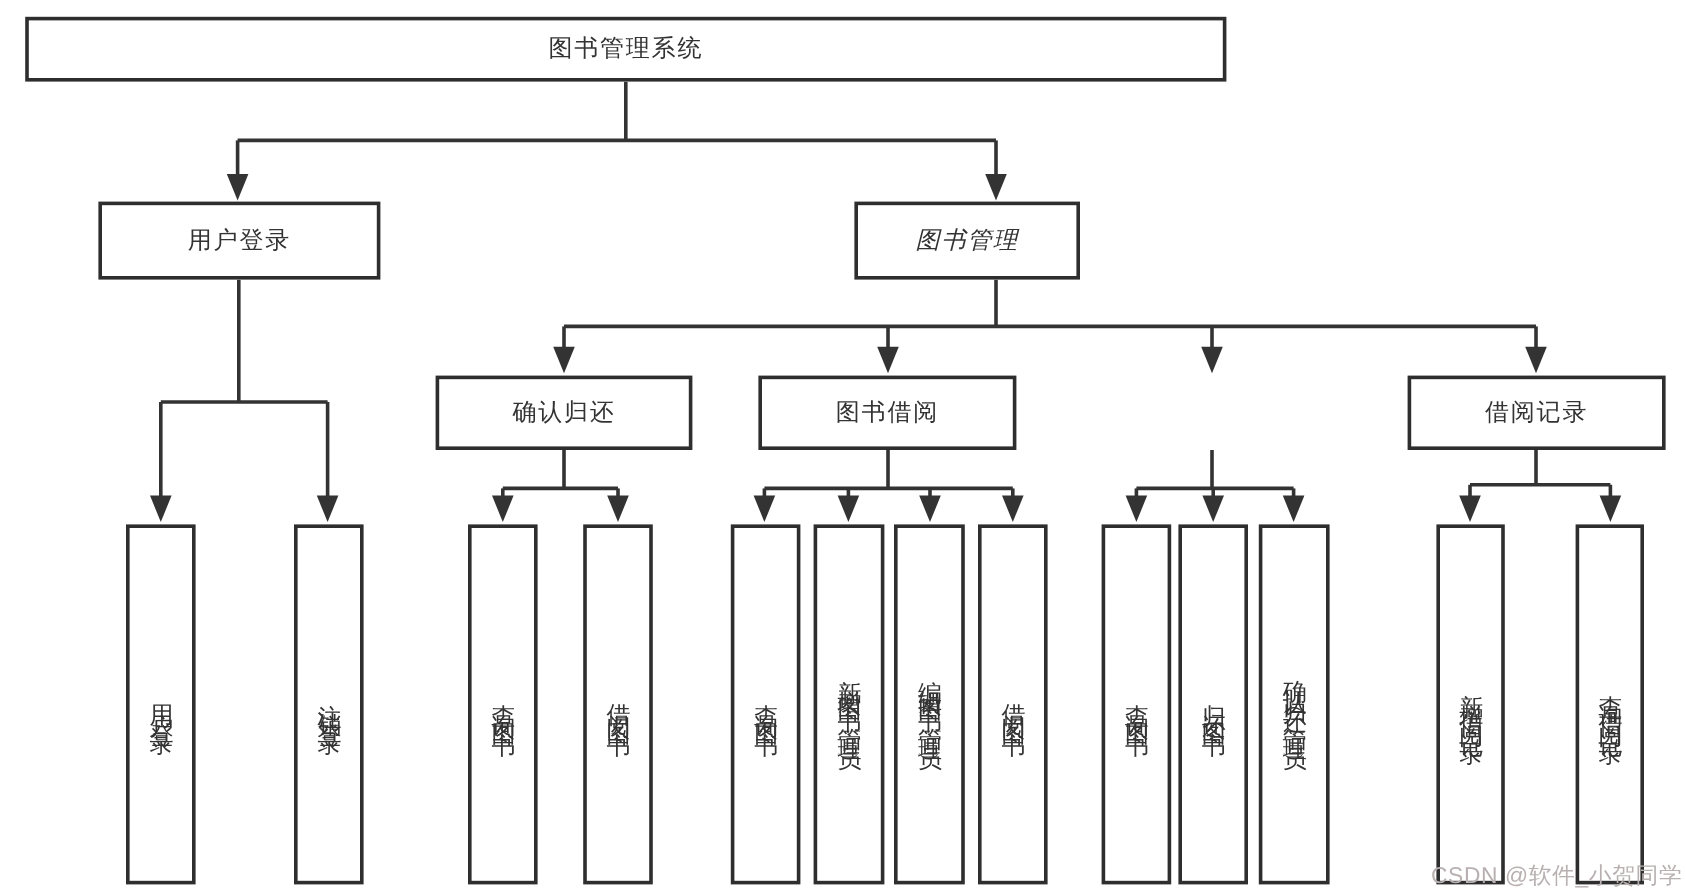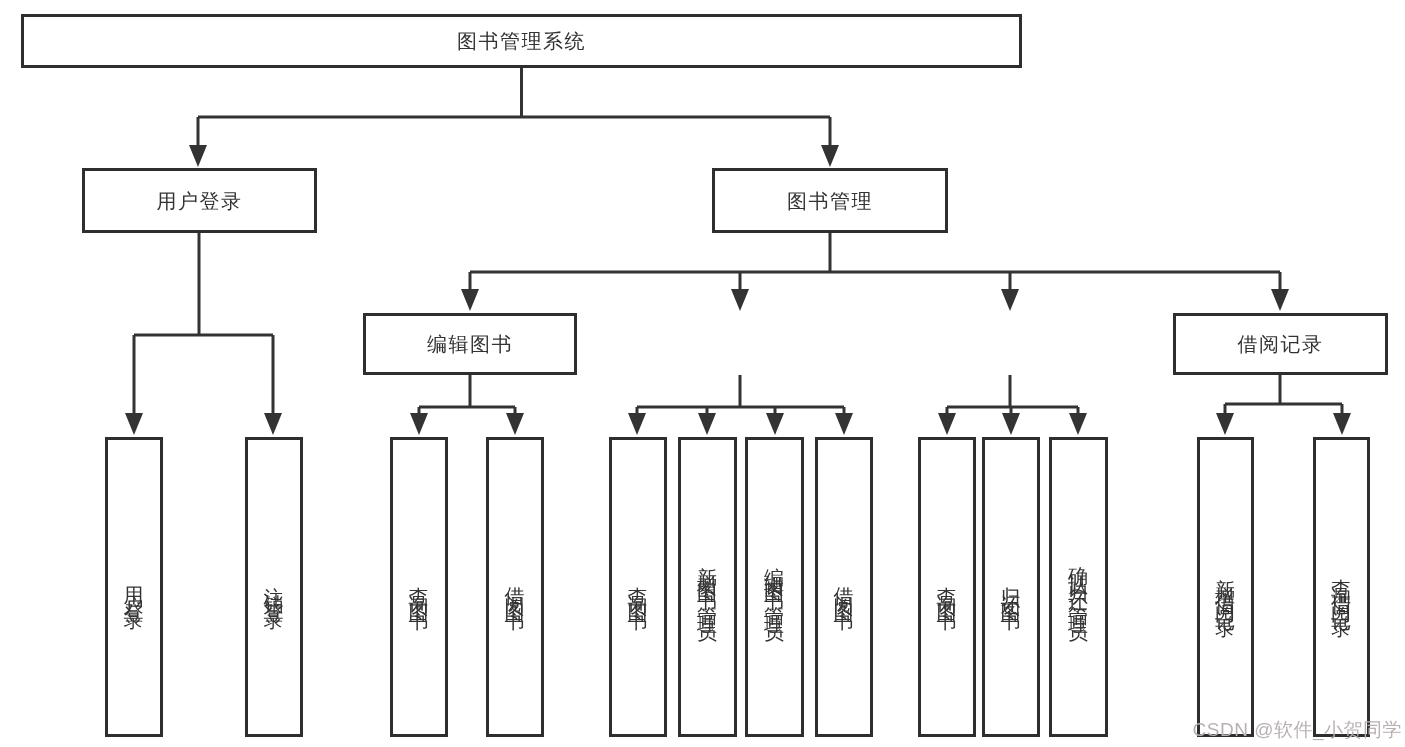--- a/index.html
+++ b/index.html
@@ -97,26 +97,29 @@
     </g>
   </svg>
 
   <div class="node" style="left:21px; top:14px; width:1001px; height:54px;">
     <span>图书管理系统</span>
   </div>
 
   <div class="node" style="left:82px; top:168px; width:235px; height:65px;">
     <span>用户登录</span>
   </div>
-  <div class="node" style="left:712px; top:168px; width:236px; height:65px;">
+  <div class="node" style="left:712px; top:168px; width:188px; height:65px;font-style:italic;">
     <span>图书管理</span>
   </div>
 
   <div class="node" style="left:363px; top:313px; width:214px; height:62px;">
-    <span>编辑图书</span>
+    <span>确认归还</span>
+  </div>
+  <div class="node" style="left:632px; top:313px; width:215px; height:62px;">
+    <span>图书借阅</span>
   </div>
   <div class="node" style="left:1173px; top:313px; width:215px; height:62px;">
     <span>借阅记录</span>
   </div>
 
   <div class="node vnode" style="left:105px; top:437px; width:58px; height:300px;">
     <span>用户登录</span>
   </div>
   <div class="node vnode" style="left:245px; top:437px; width:58px; height:300px;">
     <span>注销登录</span>

